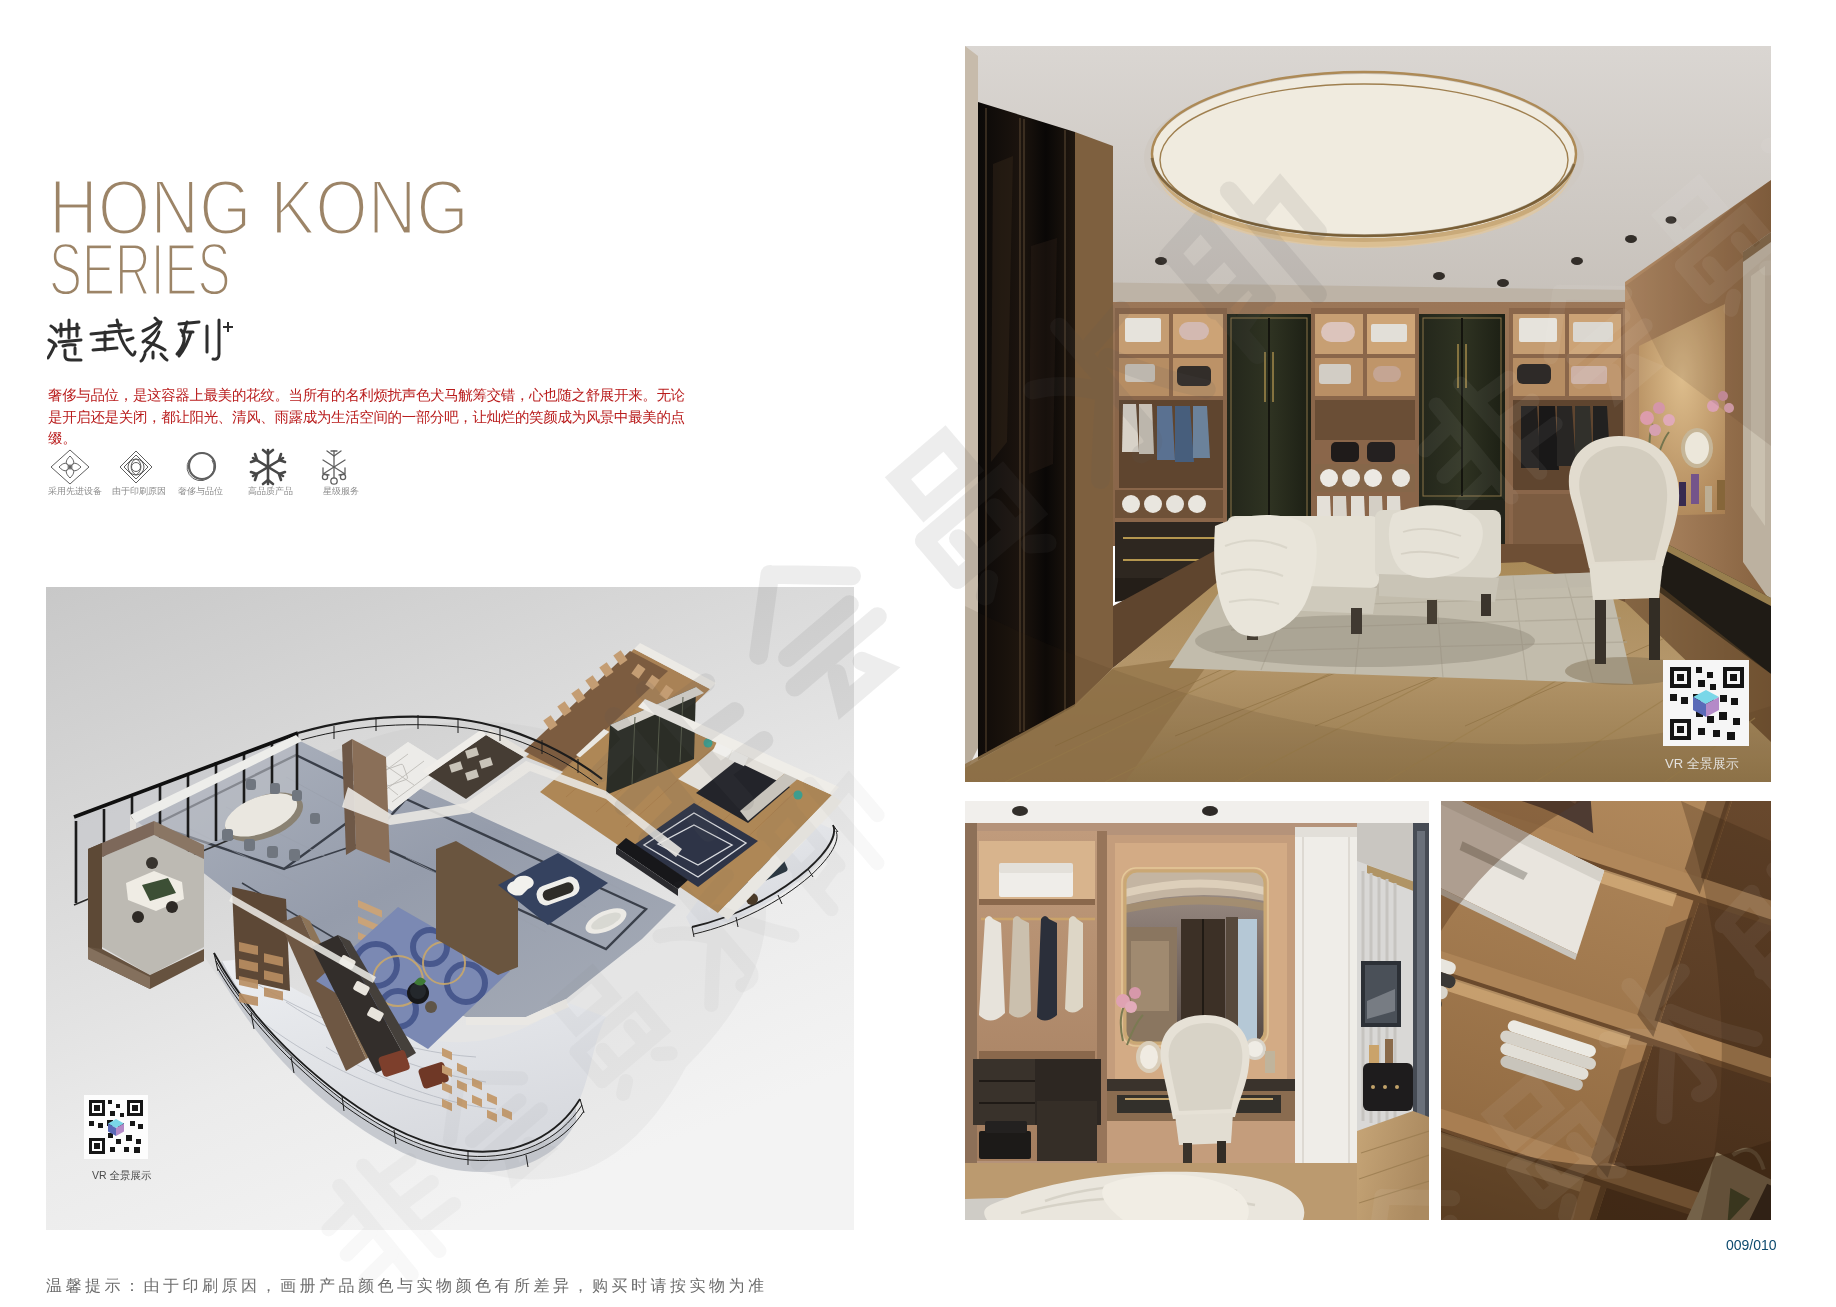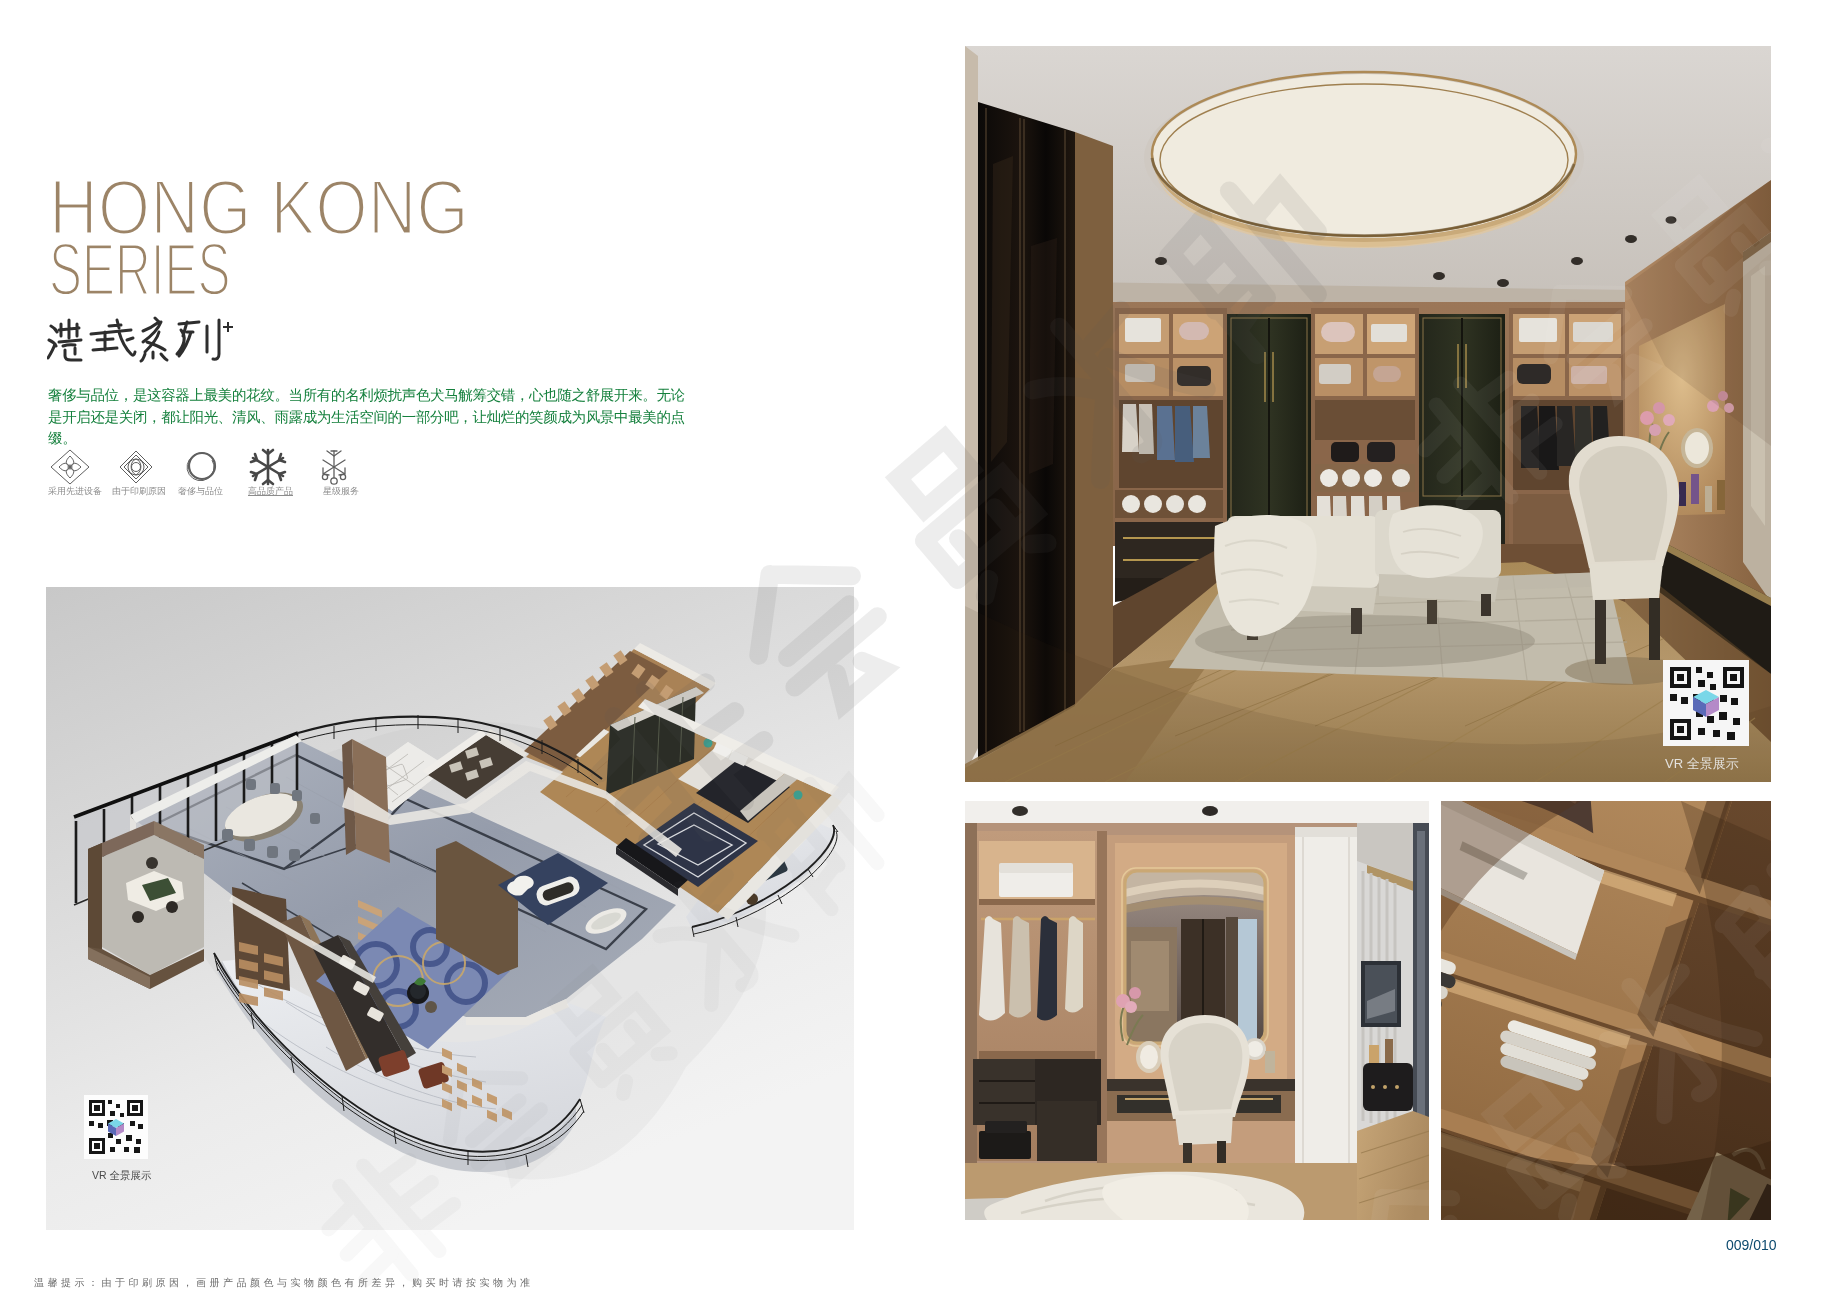--- a/index.html
+++ b/index.html
@@ -85,21 +85,21 @@
 
     <path d="M132,8 L152,6 M140,6 L136,20 M134,14 Q142,24 130,38 M144,16 Q140,30 132,40 M146,16 L140,16"></path>
     <path d="M160,10 L160,36 M172,4 L172,38 Q172,44 166,43"></path>
   </g>
 
   <g stroke="#2e2e2e" stroke-width="2">
     <path d="M181,6 L181,16 M176,11 L186,11"></path>
   </g>
 </svg>
 
-<div class="abs" style="left:48px;top:385px;width:640px;color:#15803d;font-size:14.5px;line-height:21.5px;letter-spacing:-0.35px;">奢侈与品位，是这容器上最美的花纹。当所有的名利烦扰声色犬马觥筹交错，心也随之舒展开来。无论是开启还是关闭，都让阳光、清风、雨露成为生活空间的一部分吧，让灿烂的笑颜成为风景中最美的点缀。</div>
+<div class="abs" style="left:48px;top:385px;width:640px;color:#b91c1c;font-size:14.5px;line-height:21.5px;letter-spacing:-0.35px;">奢侈与品位，是这容器上最美的花纹。当所有的名利烦扰声色犬马觥筹交错，心也随之舒展开来。无论是开启还是关闭，都让阳光、清风、雨露成为生活空间的一部分吧，让灿烂的笑颜成为风景中最美的点缀。</div>
 
 <div class="abs" style="left:46px;top:448px;width:360px;height:60px;">
 <svg width="360" height="60" viewBox="0 0 360 60">
 
   <g stroke="#5f5f5f" fill="none" stroke-width="1">
     <path d="M24 2 L43 19 L24 36 L5 19 Z"></path>
     <path d="M24 8 C29 13 29 16 24 19 C19 16 19 13 24 8 Z"></path>
     <path d="M24 30 C29 25 29 22 24 19 C19 22 19 25 24 30 Z"></path>
     <path d="M13 19 C18 14 21 14 24 19 C21 24 18 24 13 19 Z"></path>
     <path d="M35 19 C30 14 27 14 24 19 C27 24 30 24 35 19 Z"></path>
@@ -142,21 +142,21 @@
     <circle cx="297" cy="29" r="2.6"></circle>
     <path d="M285 3 L291 3"></path>
   </g>
 </svg>
 </div>
 
 <div class="abs" style="left:40px;top:485px;width:380px;font-size:9px;color:#8c8c8c;">
   <span style="position:absolute;left:8px;white-space:nowrap;">采用先进设备</span>
   <span style="position:absolute;left:72px;white-space:nowrap;">由于印刷原因</span>
   <span style="position:absolute;left:138px;white-space:nowrap;">奢侈与品位</span>
-  <span style="position:absolute;left:208px;white-space:nowrap;text-decoration:underline;">高品质产品</span>
+  <span style="position:absolute;left:208px;white-space:nowrap;">高品质产品</span>
   <span style="position:absolute;left:283px;white-space:nowrap;">星级服务</span>
 </div>
 
 <div class="abs" style="left:46px;top:587px;width:808px;height:643px;">
 <svg width="808" height="643" viewBox="0 0 808 643">
   <defs>
     <linearGradient id="fpbg" x1="0" y1="0" x2="0.5" y2="1">
       <stop offset="0" stop-color="#c8c8c8"></stop>
       <stop offset="0.38" stop-color="#dadada"></stop>
       <stop offset="0.72" stop-color="#ebebeb"></stop>
@@ -1024,15 +1024,15 @@
       <path d="M196,262 L218,244 L218,368 L196,354 Z"></path>
     </g>
   </g>
 
   <path d="M0,0 L140,0 Q50,50 0,130 Z" fill="#54351c" opacity="0.4"></path>
   <path d="M0,330 Q170,395 330,340 L330,419 L0,419 Z" fill="#33200e" opacity="0.5"></path>
   <path d="M240,0 L330,40 L330,419 L260,419 Q310,220 240,0 Z" fill="#3a2512" opacity="0.28"></path>
 </svg>
 </div>
 
-<div class="abs" style="left:34px;top:1276px;font-size:10px;color:#6d6d6d;letter-spacing:3.5px;">温馨提示：由于印刷原因，画册产品颜色与实物颜色有所差异，购买时请按实物为准</div>
+<div class="abs" style="left:46px;top:1276px;font-size:16px;color:#6d6d6d;letter-spacing:3.5px;">温馨提示：由于印刷原因，画册产品颜色与实物颜色有所差异，购买时请按实物为准</div>
 
 <div class="abs" style="left:1726px;top:1237px;font-size:14px;color:#0c4a6e;">009/010</div>
 
 </body></html>

